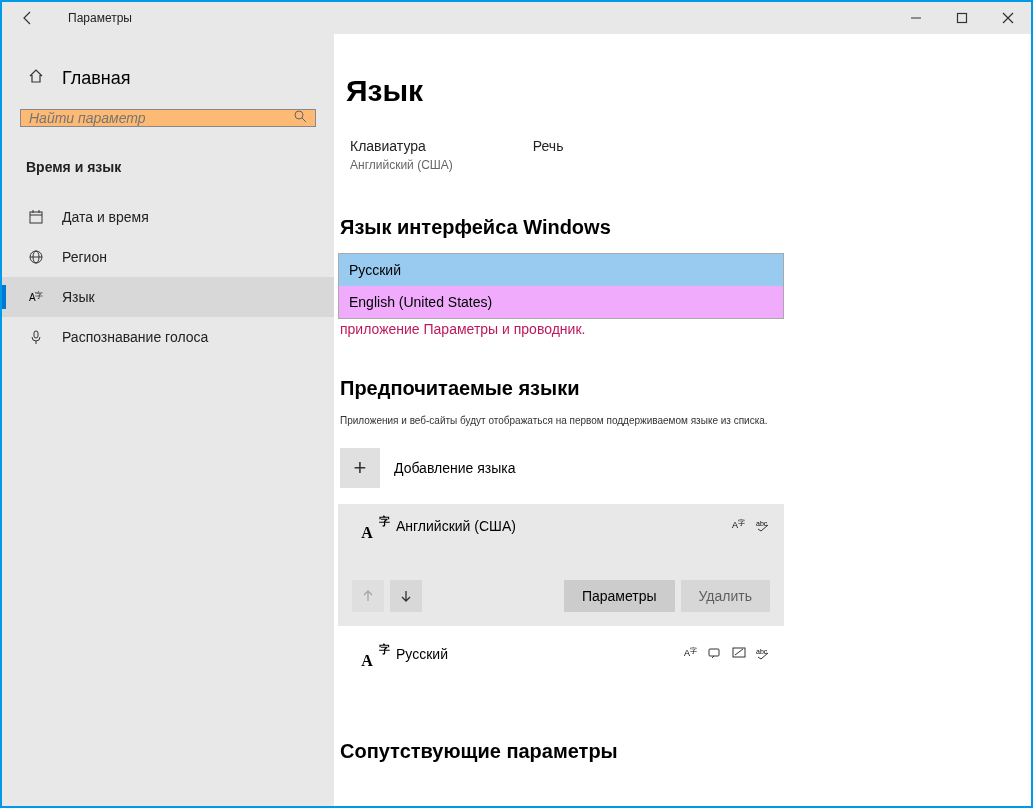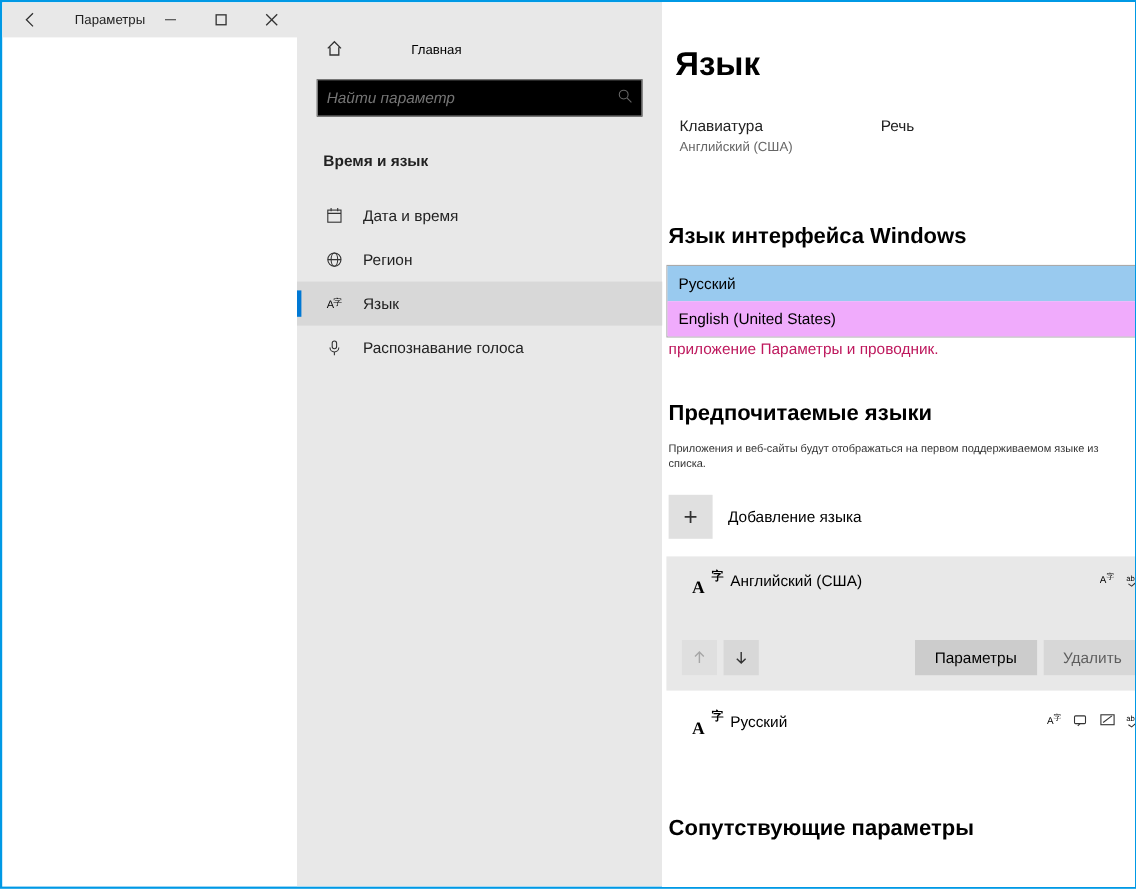--- a/index.html
+++ b/index.html
@@ -1,37 +1,37 @@
 <!DOCTYPE html>
 <html><head>
 <meta charset="utf-8">
 <style>
 * { box-sizing: border-box; margin: 0; padding: 0; font-family: "Segoe UI", Arial, sans-serif; }
 body { width: 1033px; height: 808px; background: #fff; border: 2px solid #0099e5; overflow: hidden; }
-.window { width: 100%; height: 100%; display: flex; flex-direction: row; }
+.window { width: 100%; height: 100%; display: flex; flex-direction: column; }
 .titlebar { height: 32px; background: #e8e8e8; display: flex; align-items: center; padding-left: 10px; }
 .titlebar .back-btn { width: 32px; height: 32px; display: flex; align-items: center; justify-content: center; cursor: pointer; }
 .titlebar .title { margin-left: 24px; font-size: 12px; color: #222; }
 .titlebar .spacer { flex: 1; }
 .titlebar .win-btn { width: 46px; height: 32px; display: flex; align-items: center; justify-content: center; cursor: pointer; }
 .container { flex: 1; display: flex; overflow: hidden; }
 .sidebar { width: 332px; background: #e8e8e8; padding-top: 24px; }
-.home-row { display: flex; align-items: flex-end; padding: 10px 24px; cursor: pointer; font-size: 12px; gap: 44px; }
+.home-row { display: flex; align-items: flex-start; padding: 10px 24px; cursor: pointer; font-size: 18px; }
 .home-row .icn { width: 20px; margin-right: 16px; display: flex; align-items: center; justify-content: center; }
-.searchbox { margin: 10px 18px 20px 18px; height: 34px; border: 1px solid #888; background: #000000; display: flex; align-items: center; padding: 0 8px; }
+.searchbox { margin: 10px 18px 20px 18px; height: 18px; border: 1px solid #888; background: #fdba74; display: flex; align-items: center; padding: 0 8px; }
 .searchbox input { flex: 1; border: none; background: transparent; outline: none; font-size: 14px; font-style: italic; color: #666; }
 .category { padding: 12px 24px; font-size: 14px; font-weight: 600; color: #222; }
 .nav-item { display: flex; align-items: flex-end; padding: 12px 24px; cursor: pointer; font-size: 14px; color: #222; position: relative; }
 .nav-item .icn { width: 20px; margin-right: 16px; display: flex; align-items: center; justify-content: center; }
 .nav-item.active::before { content: ""; position: absolute; left: 0; top: 8px; bottom: 8px; width: 4px; background: #0078d4; }
 .nav-item.active { background: #d8d8d8; }
 .main { flex: 1; background: #fff; padding: 40px 0 0 0; overflow-y: auto; }
 .main-inner { padding-left: 4px; }
 h1.page-title { font-size: 30px; font-weight: 600; margin-bottom: 30px; padding-left: 8px; }
-.kb-row { display: flex; gap: 80px; margin-bottom: 64px; padding-left: 12px; }
+.kb-row { display: flex; gap: 80px; margin-bottom: 44px; padding-left: 12px; }
 .kb-col .kb-label { font-size: 14px; color: #222; margin-bottom: 4px; }
 .kb-col .kb-sub { font-size: 12px; color: #666; }
 h2.section { font-size: 20px; font-weight: 600; margin-bottom: 14px; padding-left: 2px; }
 .dropdown { width: 446px; border: 1px solid #aaa; margin-bottom: 2px; margin-left: 0; }
 .dropdown-item { padding: 8px 10px; font-size: 14px; cursor: pointer; }
 .dropdown-item.selected { background: #99caef; }
 .dropdown-item:not(.selected) { background: #f0abfc; }
 .truncated { font-size: 14px; color: #be185d; padding-left: 2px; margin-bottom: 40px; }
 .desc { font-size: 10px; color: #333; max-width: 440px; line-height: 1.4; margin-bottom: 20px; padding-left: 2px; }
 .add-lang { display: flex; align-items: center; gap: 14px; cursor: pointer; margin-bottom: 16px; padding-left: 2px; }

